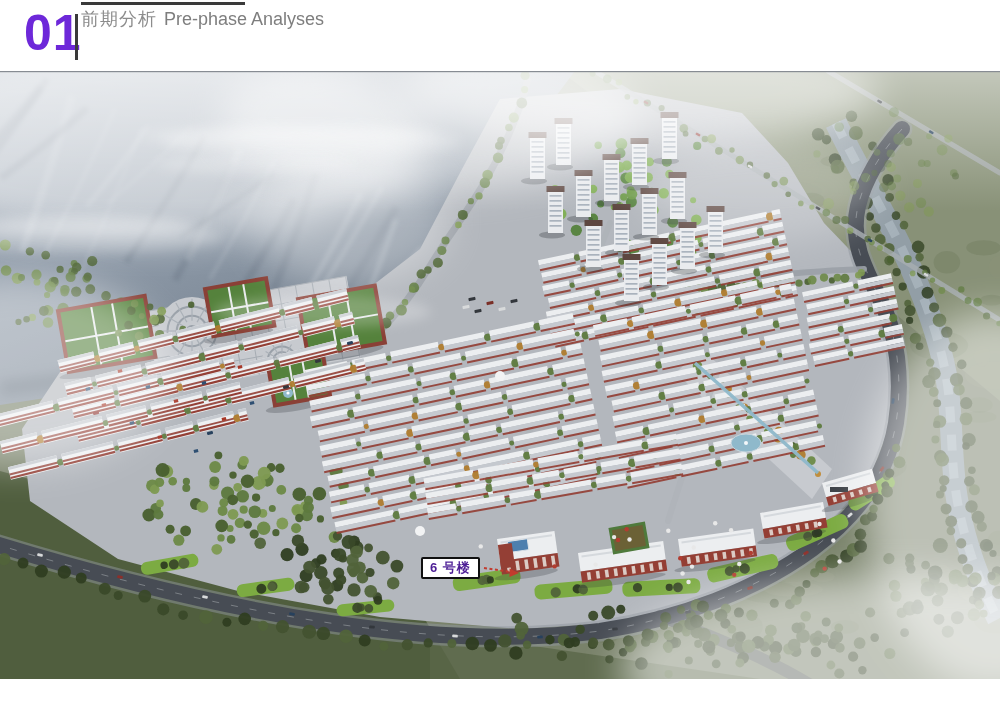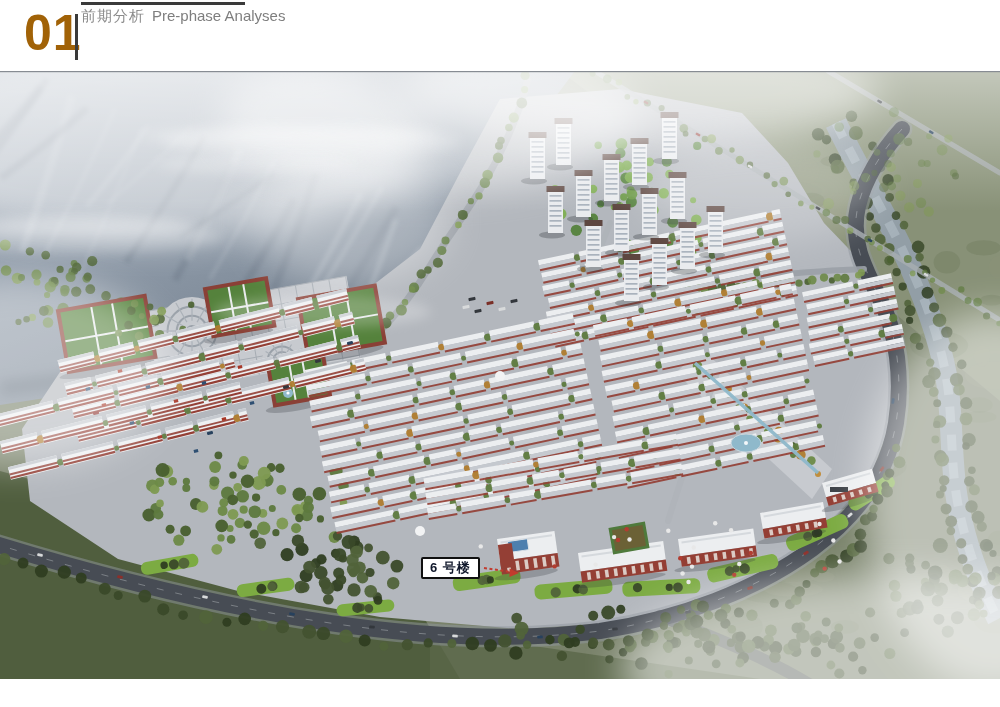--- a/index.html
+++ b/index.html
@@ -6,38 +6,38 @@
   body{
     width:1000px;height:707px;background:#ffffff;position:relative;overflow:hidden;
     font-family:"Liberation Sans","DejaVu Sans",sans-serif;
   }
   .hdr{position:absolute;left:0;top:0;width:1000px;height:71px;background:#fff;}
   .num{position:absolute;left:24px;top:4px;font-size:50px;font-weight:bold;color:#3a3a3a;letter-spacing:1px;}
   .vbar{position:absolute;left:75px;top:14px;width:3px;height:46px;background:#3a3a3a;}
   .ttl{position:absolute;left:81px;top:0;}
   .cn{width:164px;text-align:center;margin-top:19px;font-size:18px;font-weight:bold;color:#1f1f1f;letter-spacing:2px;}
   .rule{width:164px;height:3px;background:#3a3a3a;margin-top:2px;}
-  .sub{margin-top:2px;font-size:15px;white-space:nowrap;}
+  .sub{margin-top:2px;font-size:18px;white-space:nowrap;}
   .scn{color:#8c8c8c;letter-spacing:1px;}
   .sen{color:#7e7e7e;margin-left:7px;}
   .fig{position:absolute;left:0;top:71px;width:1000px;height:608px;}
   .fig svg{display:block;}
   .lbl{
     position:absolute;left:421px;top:486px;background:#ffffff;border:2px solid #101010;
-    border-radius:2px;padding:1px 7px 2px 7px;font-size:13px;font-weight:bold;color:#0f172a;
+    border-radius:2px;padding:1px 7px 2px 7px;font-size:13px;font-weight:bold;color:#4c1d95;
     letter-spacing:1px;line-height:15px;
   }
 </style>
 </head>
 <body>
 
 <div class="slide">
 
   <header class="hdr">
-    <div class="num" style="color: #a16207;">01</div>
+    <div class="num" style="color: #6d28d9;">01</div>
     <div class="vbar"></div>
     <div class="ttl">
       <div class="rule"></div>
       <div class="sub">
         <span class="scn" style="color: rgb(140, 140, 140);">前期分析</span><span class="sen" style="color: rgb(126, 126, 126);">Pre-phase Analyses</span>
       </div>
     </div>
   </header>
 
   <figure class="fig" style="margin:0">

